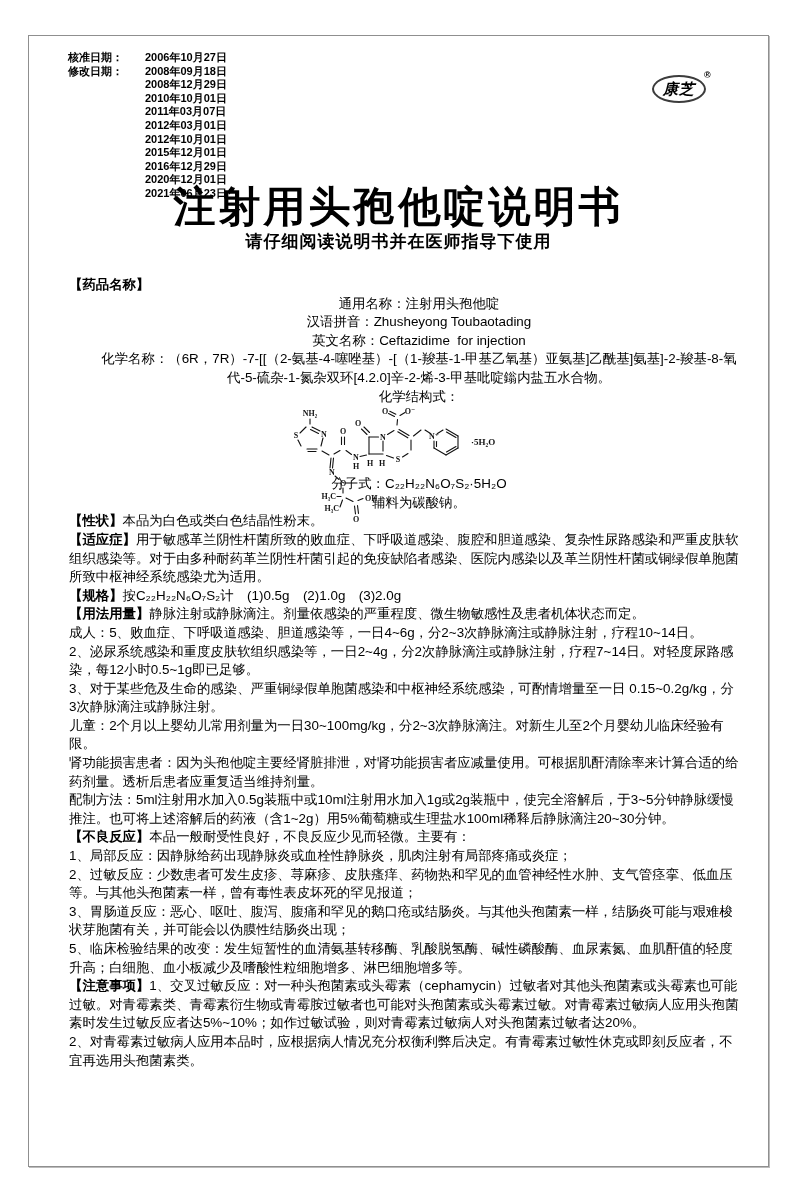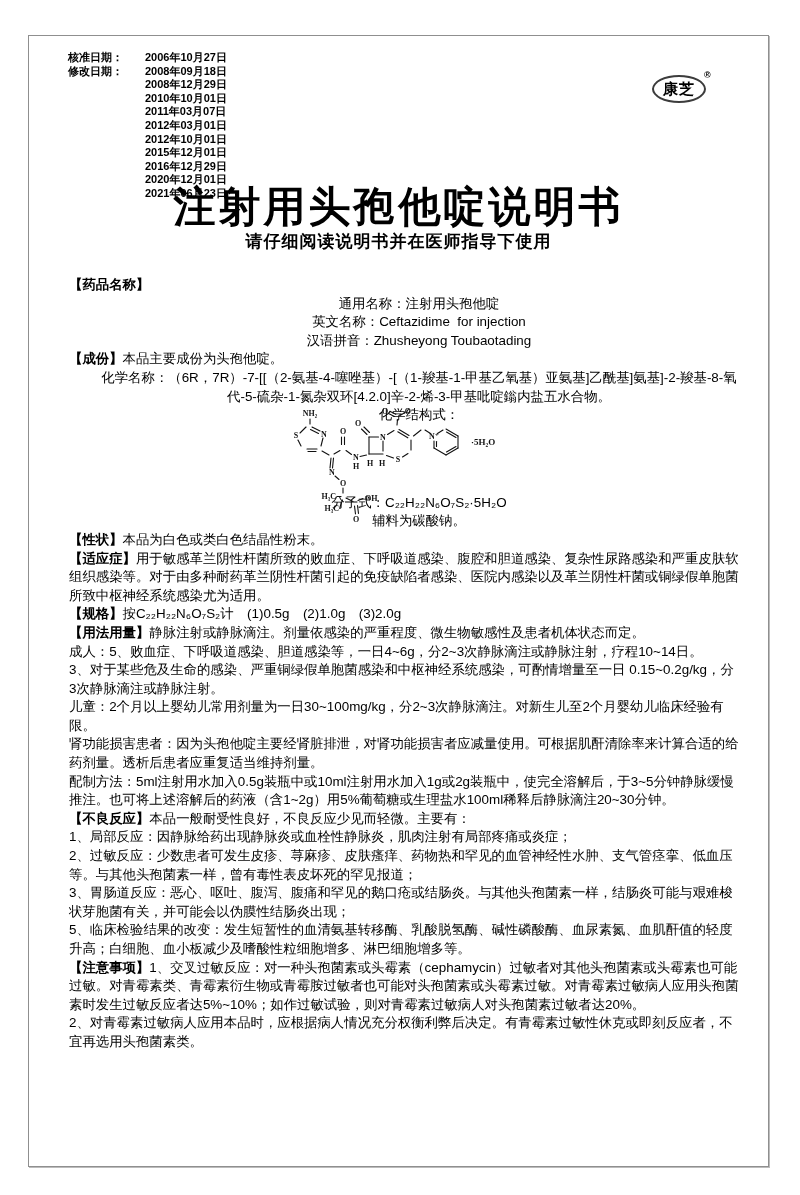--- a/index.html
+++ b/index.html
@@ -14,21 +14,21 @@
   }
   
   .dates { position:absolute; left:39px; top:15px; font-size:11px; line-height:13.6px; font-weight:bold; }
   .drow { display:flex; white-space:nowrap; }
   .dlabel { width:77px; }
   
   .logo { position:absolute; left:623px; top:39px; }
   .logo-oval {
     display:inline-block; width:50px; height:24px; line-height:24px; text-align:center;
     border:2px solid #3c3c3c; border-radius:50%;
-    font-family:"Liberation Serif","DejaVu Serif",serif; font-weight:bold;
+    font-family:"Liberation Serif","DejaVu Serif",serif; font-style:italic; font-weight:bold;
     font-size:15px; letter-spacing:1px;
   }
   .regmark { font-size:9px; vertical-align:top; position:relative; top:-5px; left:-2px; font-weight:bold; }
   
   .title { position:absolute; top:143px; left:0; width:100%; text-align:center;
            font-size:42px; font-weight:bold; letter-spacing:3px; white-space:nowrap; }
   .subtitle { position:absolute; top:194px; left:0; width:100%; text-align:center;
               font-size:17px; font-weight:bold; letter-spacing:1px; white-space:nowrap; }
   
   .bodytext { position:absolute; left:40px; top:240px; width:672px;
@@ -185,33 +185,33 @@
         <text x="105" y="58.5">H</text>
         <text x="121" y="55">S</text>
         <text x="108" y="6.5">O</text>
         <text x="133" y="6.5">O⁻</text>
         <text x="157" y="31.5">N⁺</text>
         <text x="194" y="38" class="big" text-anchor="start">·5H₂O</text>
       </g>
     </svg>
   <p><b>【药品名称】</b></p>
       <p class="indent"><span>通用名称：注射用头孢他啶</span></p>
+      <p class="indent"><span>汉语拼音：Zhusheyong Toubaotading</span></p>
       <p class="indent"><span>英文名称：Ceftazidime  for injection</span></p>
-      <p class="indent"><span>汉语拼音：Zhusheyong Toubaotading</span></p>
-      <p><b>【成份】</b><span>本品主要成份为头孢他啶。</span></p>
       <p class="indent"><span>化学名称：（6R，7R）-7-[[（2-氨基-4-噻唑基）-[（1-羧基-1-甲基乙氧基）亚氨基]乙酰基]氨基]-2-羧基-8-氧代-5-硫杂-1-氮杂双环[4.2.0]辛-2-烯-3-甲基吡啶鎓内盐五水合物。</span></p>
       <p class="indent"><span>化学结构式：</span></p>
       <p class="spacer"></p>
       <p class="indent"><span>分子式：C₂₂H₂₂N₆O₇S₂·5H₂O</span></p>
       <p class="indent"><span>辅料为碳酸钠。</span></p>
       <p><b>【性状】</b><span>本品为白色或类白色结晶性粉末。</span></p>
       <p><b>【适应症】</b><span>用于敏感革兰阴性杆菌所致的败血症、下呼吸道感染、腹腔和胆道感染、复杂性尿路感染和严重皮肤软组织感染等。对于由多种耐药革兰阴性杆菌引起的免疫缺陷者感染、医院内感染以及革兰阴性杆菌或铜绿假单胞菌所致中枢神经系统感染尤为适用。</span></p>
       <p><b>【规格】</b><span>按C₂₂H₂₂N₆O₇S₂计　(1)0.5g　(2)1.0g　(3)2.0g</span></p>
       <p><b>【用法用量】</b><span>静脉注射或静脉滴注。剂量依感染的严重程度、微生物敏感性及患者机体状态而定。</span></p>
       <p><span>成人：5、败血症、下呼吸道感染、胆道感染等，一日4~6g，分2~3次静脉滴注或静脉注射，疗程10~14日。</span></p>
+      <p><span>2、泌尿系统感染和重度皮肤软组织感染等，一日2~4g，分2次静脉滴注或静脉注射，疗程7~14日。对轻度尿路感染，每12小时0.5~1g即已足够。</span></p>
       <p><span>3、对于某些危及生命的感染、严重铜绿假单胞菌感染和中枢神经系统感染，可酌情增量至一日 0.15~0.2g/kg，分3次静脉滴注或静脉注射。</span></p>
       <p><span>儿童：2个月以上婴幼儿常用剂量为一日30~100mg/kg，分2~3次静脉滴注。对新生儿至2个月婴幼儿临床经验有限。</span></p>
       <p><span>肾功能损害患者：因为头孢他啶主要经肾脏排泄，对肾功能损害者应减量使用。可根据肌酐清除率来计算合适的给药剂量。透析后患者应重复适当维持剂量。</span></p>
       <p><span>配制方法：5ml注射用水加入0.5g装瓶中或10ml注射用水加入1g或2g装瓶中，使完全溶解后，于3~5分钟静脉缓慢推注。也可将上述溶解后的药液（含1~2g）用5%葡萄糖或生理盐水100ml稀释后静脉滴注20~30分钟。</span></p>
       <p><b>【不良反应】</b><span>本品一般耐受性良好，不良反应少见而轻微。主要有：</span></p>
       <p><span>1、局部反应：因静脉给药出现静脉炎或血栓性静脉炎，肌肉注射有局部疼痛或炎症；</span></p>
       <p><span>2、过敏反应：少数患者可发生皮疹、荨麻疹、皮肤瘙痒、药物热和罕见的血管神经性水肿、支气管痉挛、低血压等。与其他头孢菌素一样，曾有毒性表皮坏死的罕见报道；</span></p>
       <p><span>3、胃肠道反应：恶心、呕吐、腹泻、腹痛和罕见的鹅口疮或结肠炎。与其他头孢菌素一样，结肠炎可能与艰难梭状芽胞菌有关，并可能会以伪膜性结肠炎出现；</span></p>
       <p><span>5、临床检验结果的改变：发生短暂性的血清氨基转移酶、乳酸脱氢酶、碱性磷酸酶、血尿素氮、血肌酐值的轻度升高；白细胞、血小板减少及嗜酸性粒细胞增多、淋巴细胞增多等。</span></p>
       <p><b>【注意事项】</b><span>1、交叉过敏反应：对一种头孢菌素或头霉素（cephamycin）过敏者对其他头孢菌素或头霉素也可能过敏。对青霉素类、青霉素衍生物或青霉胺过敏者也可能对头孢菌素或头霉素过敏。对青霉素过敏病人应用头孢菌素时发生过敏反应者达5%~10%；如作过敏试验，则对青霉素过敏病人对头孢菌素过敏者达20%。</span></p>

